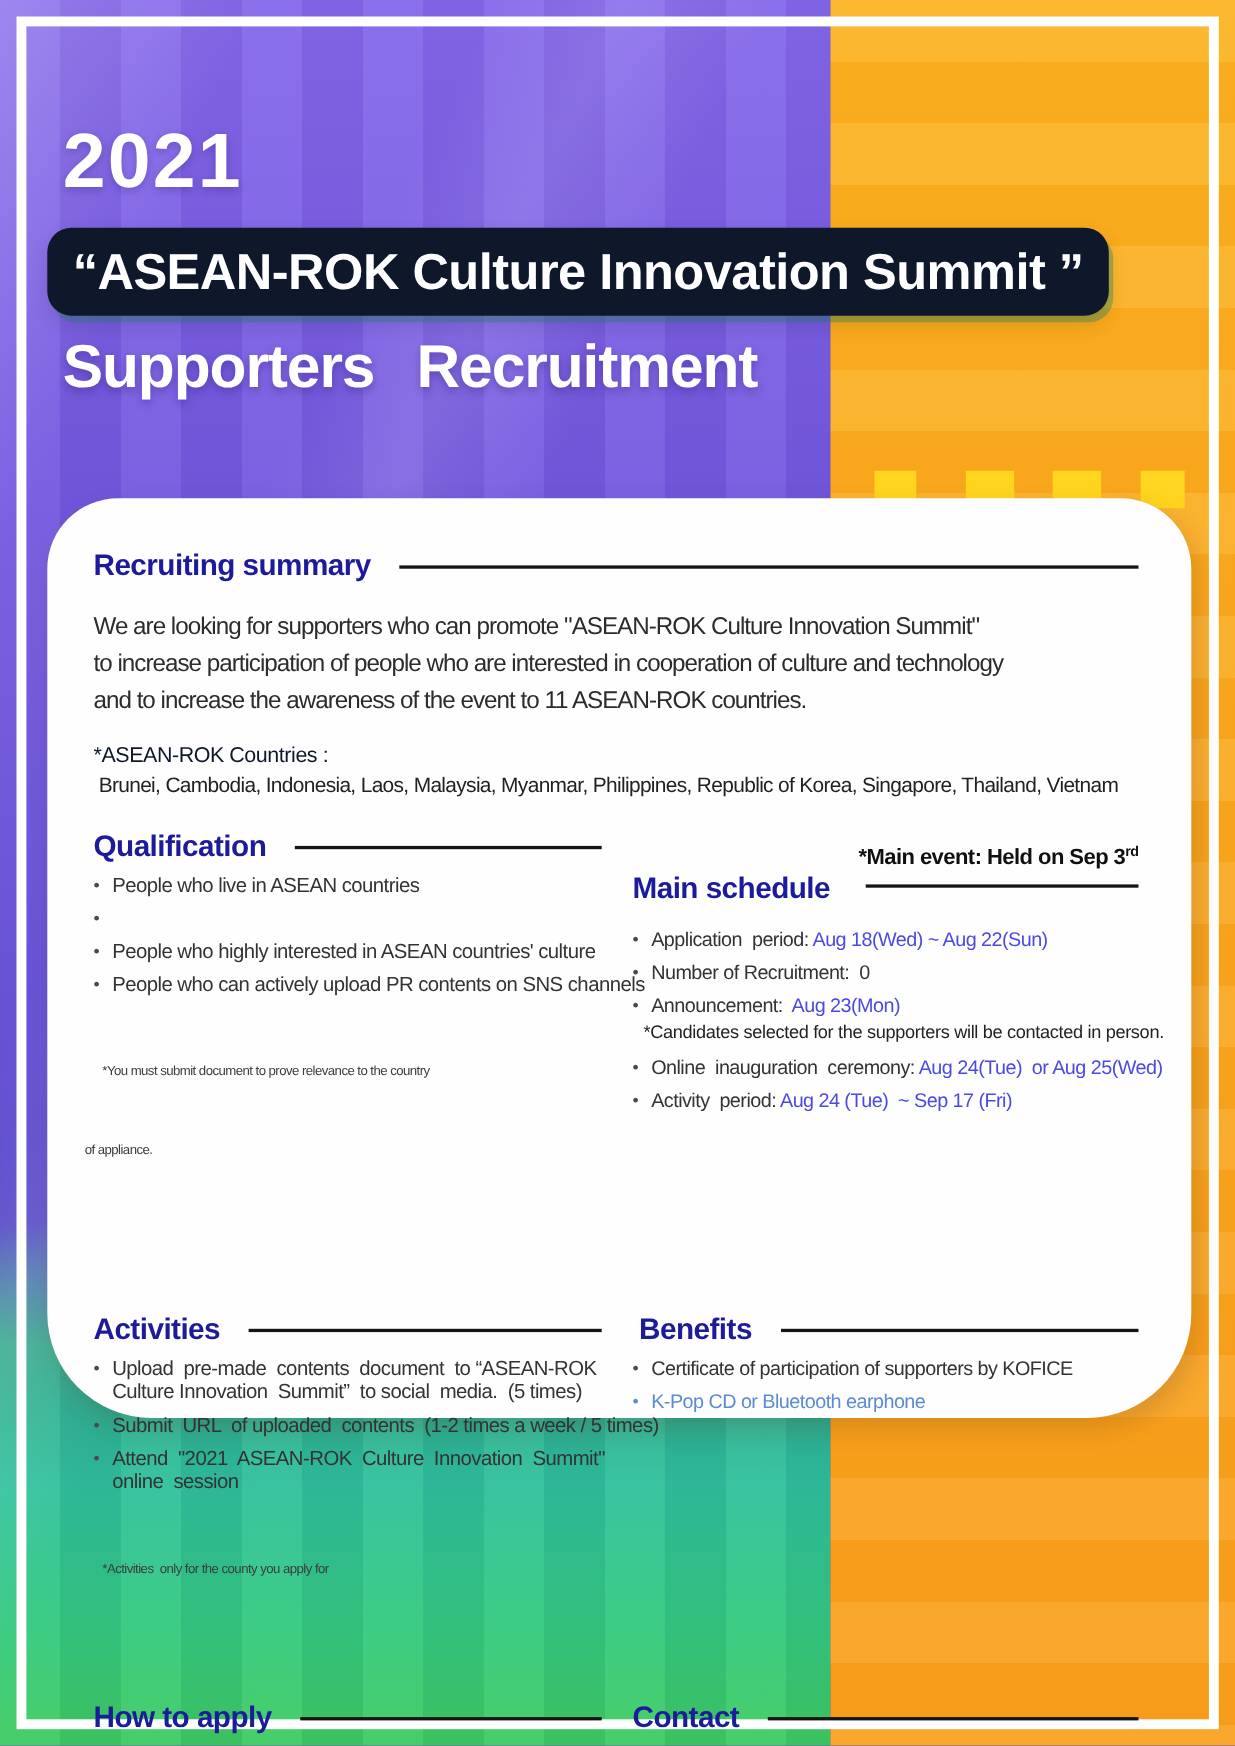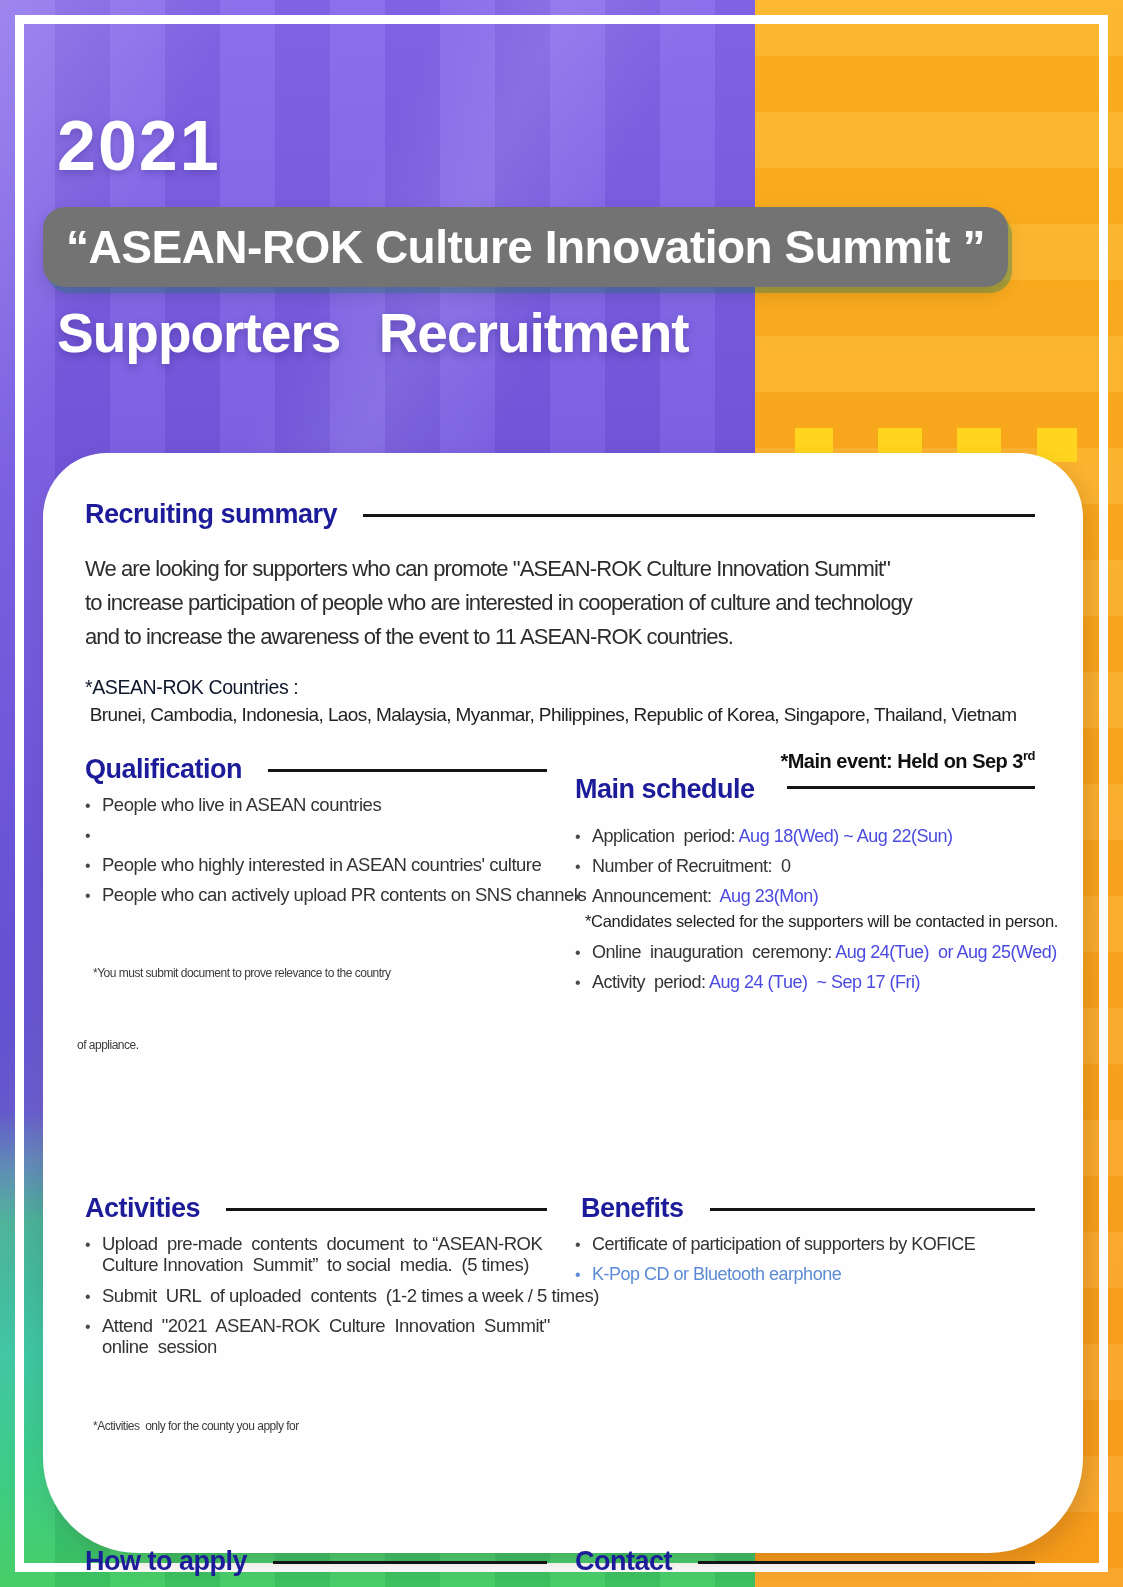--- a/index.html
+++ b/index.html
@@ -34,34 +34,34 @@
     border:9px solid #ffffff;z-index:2;pointer-events:none;
   }
   
   .year{
     position:absolute;left:57px;top:106px;z-index:3;
     font-size:70px;font-weight:bold;color:#ffffff;letter-spacing:2px;
     text-shadow:0 3px 8px rgba(30,10,90,0.25);
   }
   .banner{
     position:absolute;left:43px;top:207px;width:965px;height:80px;z-index:3;
-    background:#737373;border-radius:22px;
+    background:#0f172a;border-radius:22px;
     box-shadow:4px 6px 0 rgba(22,130,100,0.35), 0 8px 18px rgba(0,0,0,0.12);
     display:flex;align-items:center;justify-content:center;
     font-size:46px;font-weight:bold;color:#ffffff;white-space:nowrap;letter-spacing:-0.5px;
   }
   .subtitle{
     position:absolute;left:57px;top:301px;z-index:3;
     font-size:55px;font-weight:bold;color:#ffffff;
     word-spacing:24px;letter-spacing:-1px;white-space:nowrap;
     text-shadow:0 3px 8px rgba(30,10,90,0.3);
   }
   
   .card{
-    position:absolute;left:43px;top:453px;width:1040px;height:1100px;z-index:3;
+    position:absolute;left:43px;top:453px;width:1040px;height:836px;z-index:3;
     background:#fefefe;border-radius:64px 64px 95px 95px;
     box-shadow:6px 10px 22px rgba(90,50,20,0.18);
     box-sizing:border-box;padding:46px 48px 0 42px;
   }
   .sec-head{display:flex;align-items:center;}
   .sec-head .h{
     font-size:27px;font-weight:bold;color:#1c1b99;letter-spacing:-0.5px;white-space:nowrap;
   }
   .sec-head .rule{flex:1;border-top:3px solid #151515;margin-left:26px;margin-top:2px;}
   
@@ -86,21 +86,21 @@
   .blue{color:#4a4ae0;}
   .blue-row .d{color:#5b8bd4;}
   .blue-row .t{color:#5b8bd4;}
   .subnote{font-size:16.5px;line-height:22px;color:#222222;letter-spacing:-0.3px;margin:4px 0 0 10px;white-space:pre;}
   .qual-note{font-size:12px;line-height:24px;color:#3c3c3c;letter-spacing:-0.5px;margin-top:8px;white-space:pre;}
   .qual-note .l2{margin-left:-8px;}
   .qual-note .l1{margin-left:8px;}
   .cont{padding-left:17px;}
   .cont .cl{font-size:19px;line-height:28px;color:#2f2f2f;letter-spacing:-0.4px;margin-left:12px;white-space:pre;}
   
-  .sched-head{position:relative;height:62px;}
+  .sched-head{position:relative;height:62px;margin-top:18px;}
   .sched-head .h{position:absolute;left:0;top:20px;font-size:27px;font-weight:bold;color:#1c1b99;letter-spacing:-0.5px;white-space:nowrap;}
   .sched-head .note{position:absolute;right:0;top:-6px;font-size:20px;font-weight:600;color:#101010;letter-spacing:-0.5px;white-space:nowrap;}
   .sched-head .note sup{font-size:13px;}
   .sched-head .rule{position:absolute;left:212px;right:0;top:32px;border-top:3px solid #151515;}
   .act-l2{margin-left:17px;white-space:pre;font-size:18.5px;line-height:22px;color:#333333;letter-spacing:-0.5px;}
 </style>
 </head>
 <body>
 
 <div class="bg-left"></div>

